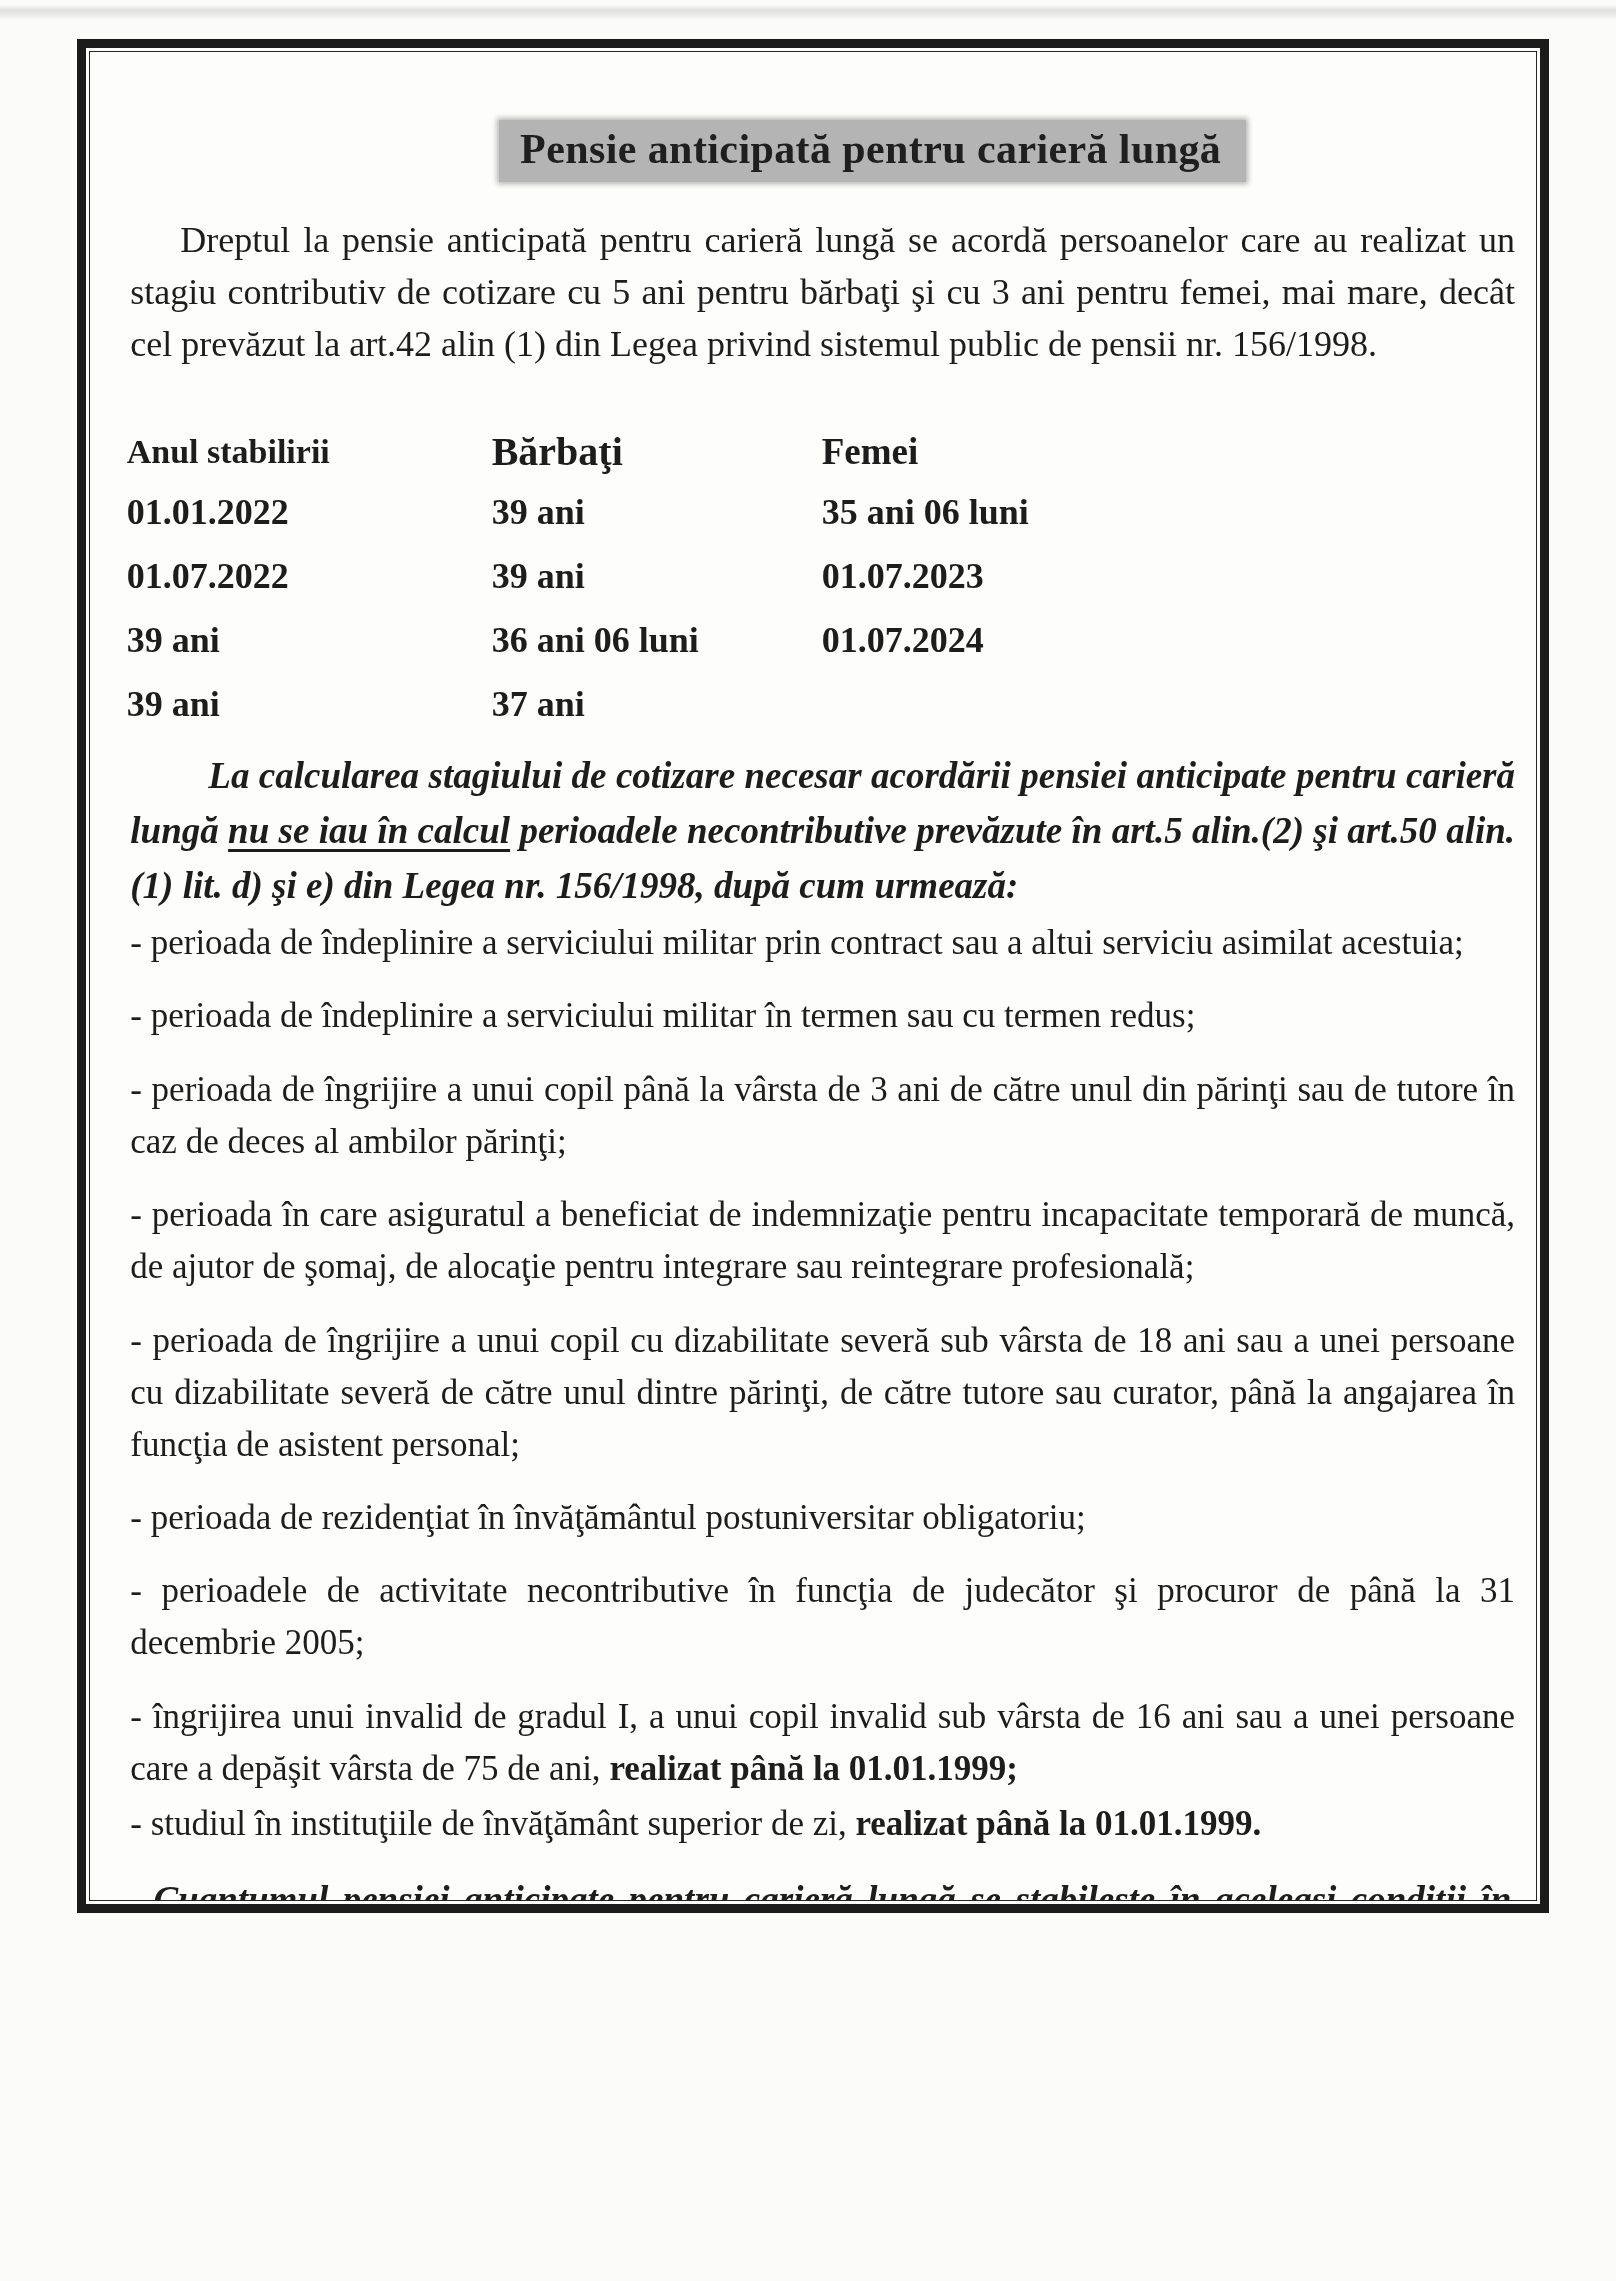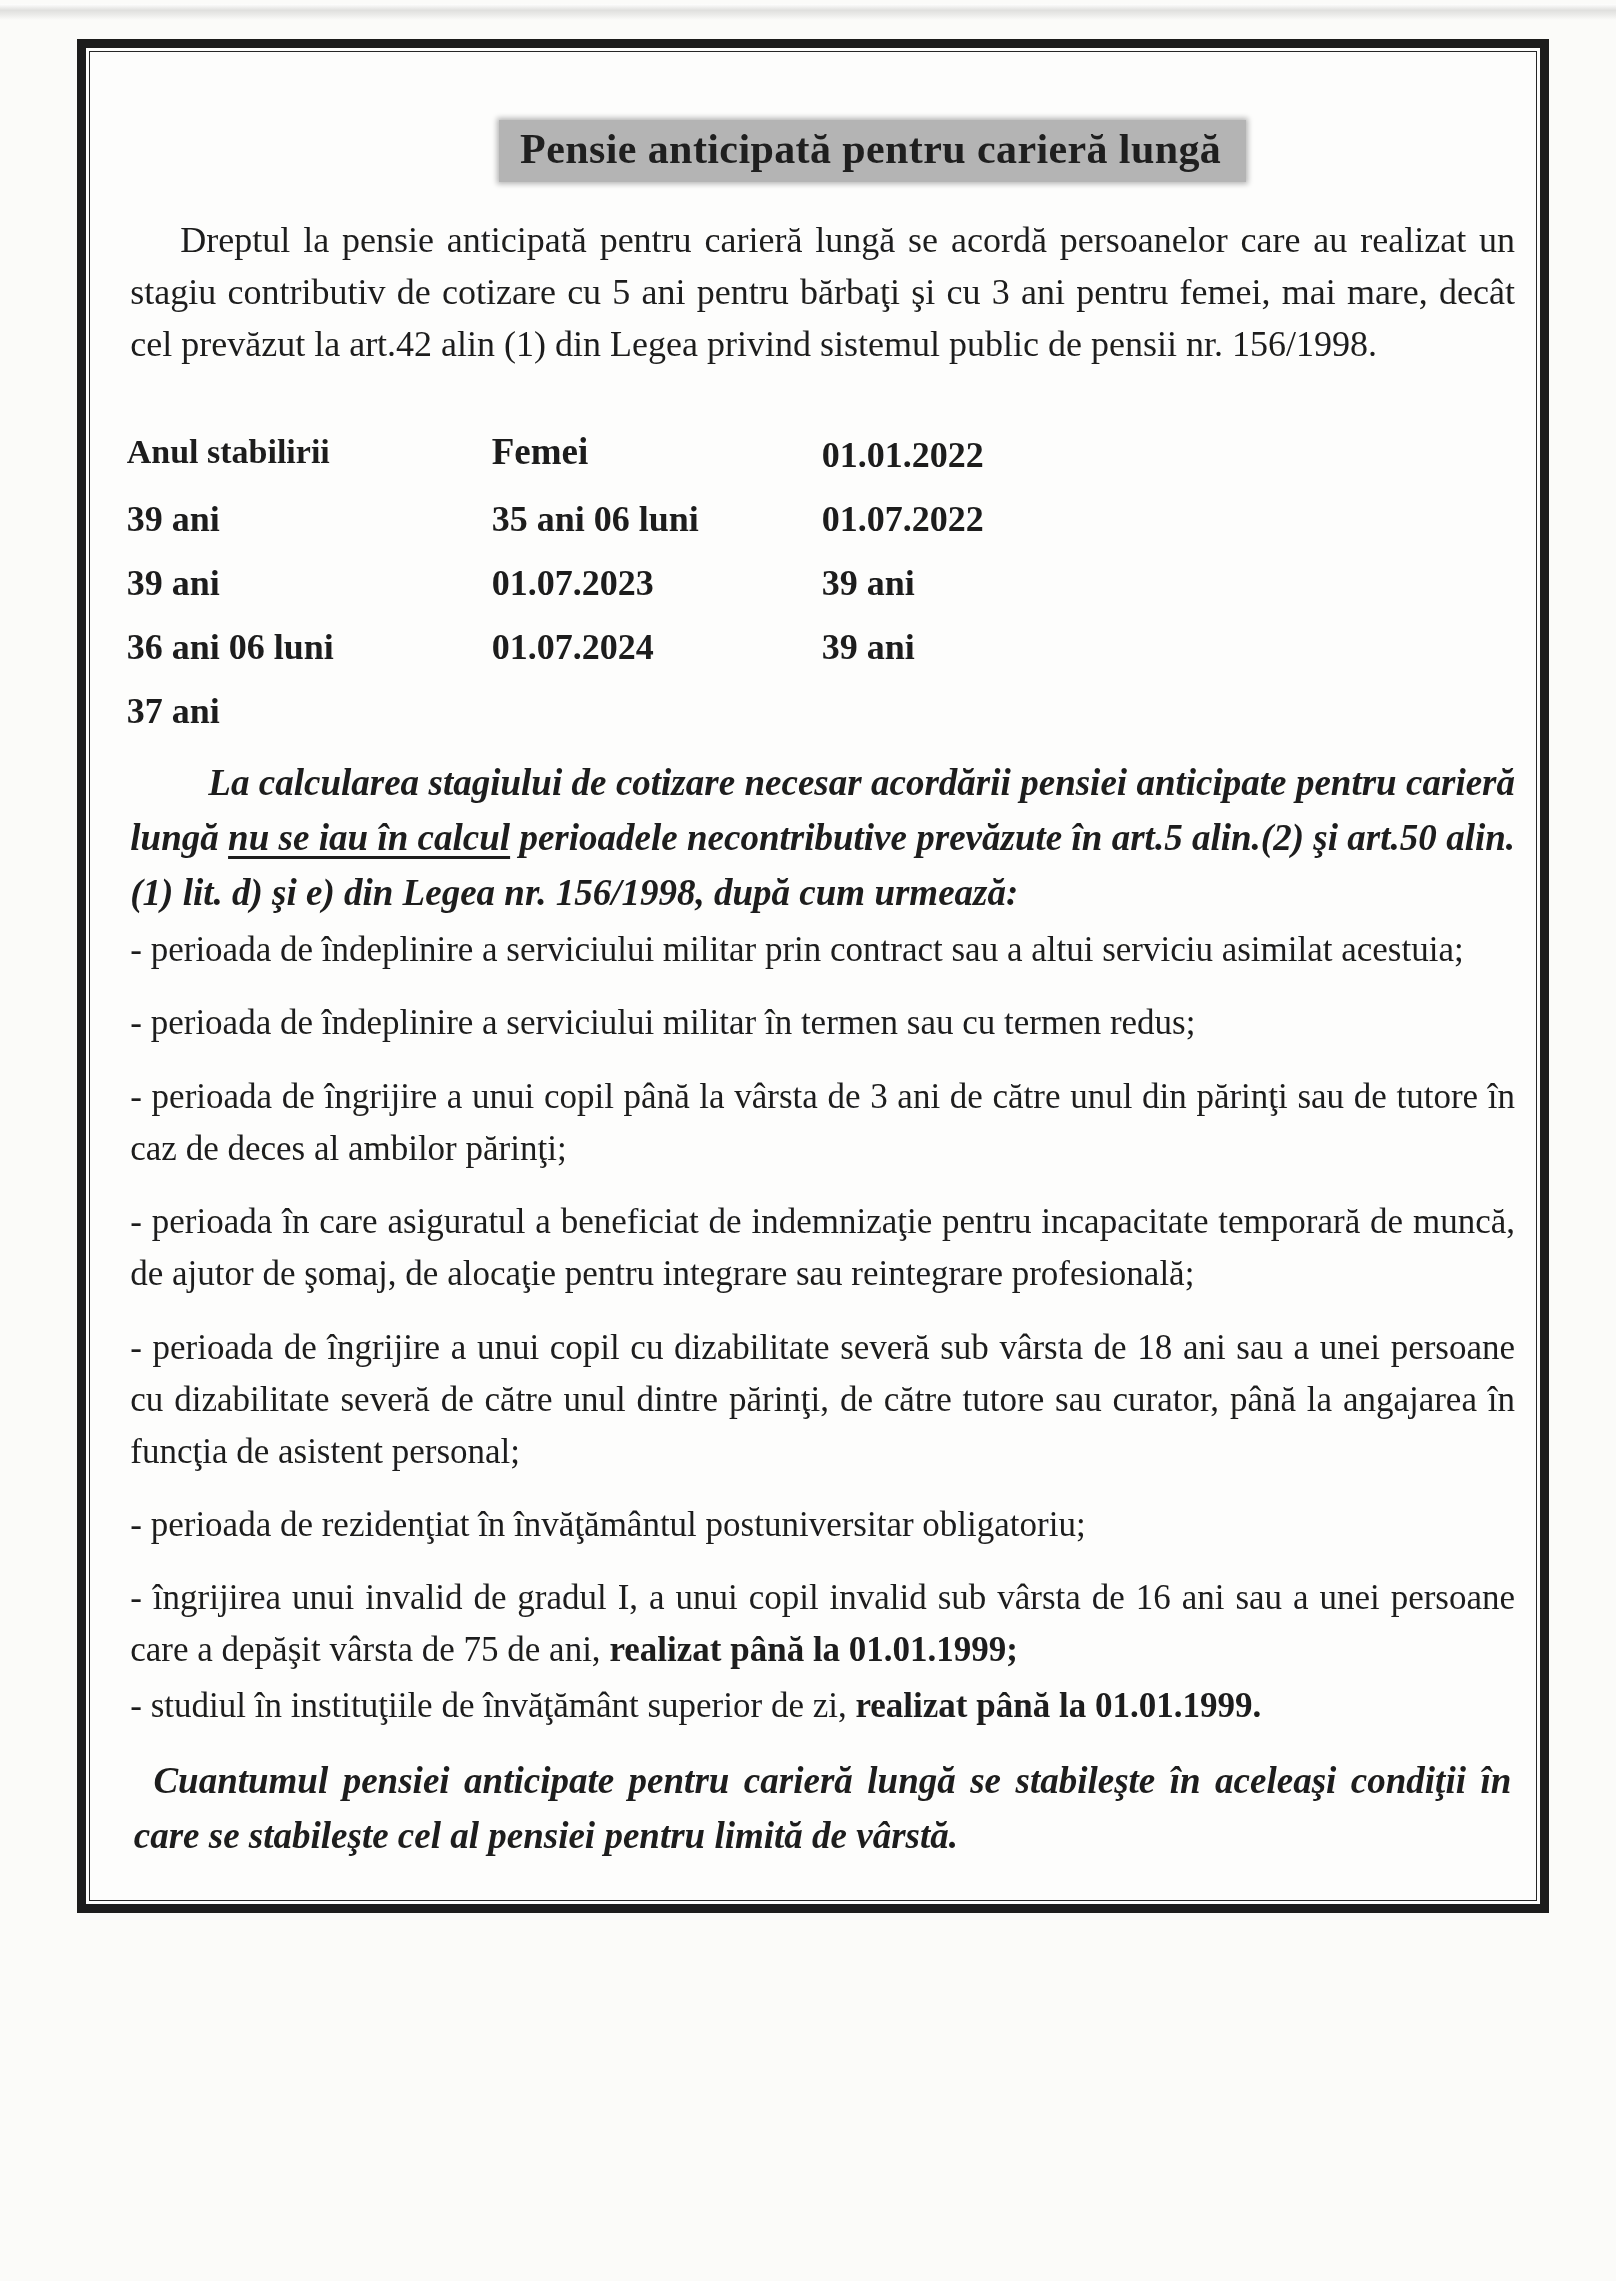--- a/index.html
+++ b/index.html
@@ -126,20 +126,21 @@
   <div class="frame-inner">
 
     <div class="title-wrap">
       <span class="title-bar">Pensie anticipată pentru carieră lungă</span>
     </div>
 
     <p class="intro">Dreptul la pensie anticipată pentru carieră lungă se acordă persoanelor care au realizat un stagiu contributiv de cotizare cu 5 ani pentru bărbaţi şi cu 3 ani pentru femei, mai mare, decât cel prevăzut la art.42 alin (1) din Legea privind sistemul public de pensii nr. 156/1998.</p>
 
     <div class="ptable">
       <div class="cell head1">Anul stabilirii</div>
+      <div class="cell head2">Bărbaţi</div>
       <div class="cell head3">Femei</div>
 
       <div class="cell">01.01.2022</div>
       <div class="cell">39 ani</div>
       <div class="cell">35 ani 06 luni</div>
 
       <div class="cell">01.07.2022</div>
       <div class="cell">39 ani</div>
 
       <div class="cell">01.07.2023</div>
@@ -153,20 +154,21 @@
 
     <p class="calc-note"><span>La calcularea stagiului de cotizare necesar acordării pensiei anticipate pentru carieră lungă </span><span class="ul">nu se iau în calcul</span><span> perioadele necontributive prevăzute în art.5 alin.(2) şi art.50 alin.(1) lit. d) şi e) din Legea nr. 156/1998, după cum urmează:</span></p>
 
     <div class="items">
       <p class="item"><span>- perioada de îndeplinire a serviciului militar prin contract sau a altui serviciu asimilat acestuia;</span><b></b></p>
       <p class="item"><span>- perioada de îndeplinire a serviciului militar în termen sau cu termen redus;</span><b></b></p>
       <p class="item"><span>- perioada de îngrijire a unui copil până la vârsta de 3 ani de către unul din părinţi sau de tutore în caz de deces al ambilor părinţi;</span><b></b></p>
       <p class="item"><span>- perioada în care asiguratul a beneficiat de indemnizaţie pentru incapacitate temporară de muncă, de ajutor de şomaj, de alocaţie pentru integrare sau reintegrare profesională;</span><b></b></p>
       <p class="item"><span>- perioada de îngrijire a unui copil cu dizabilitate severă sub vârsta de 18 ani sau a unei persoane cu dizabilitate severă de către unul dintre părinţi, de către tutore sau curator, până la angajarea în funcţia de asistent personal;</span><b></b></p>
       <p class="item"><span>- perioada de rezidenţiat în învăţământul postuniversitar obligatoriu;</span><b></b></p>
+      <p class="item"><span>- perioadele de activitate necontributive în funcţia de judecător şi procuror de până la 31 decembrie 2005;</span><b></b></p>
       <p class="item tight"><span>- îngrijirea unui invalid de gradul I, a unui copil invalid sub vârsta de 16 ani sau a unei persoane care a depăşit vârsta de 75 de ani, </span><b>realizat până la 01.01.1999;</b></p>
       <p class="item"><span>- studiul în instituţiile de învăţământ superior de zi, </span><b>realizat până la 01.01.1999.</b></p>
     </div>
 
     <p class="closing">Cuantumul pensiei anticipate pentru carieră lungă se stabileşte în aceleaşi condiţii în care se stabileşte cel al pensiei pentru limită de vârstă.</p>
 
   </div>
 </div>
 
 

